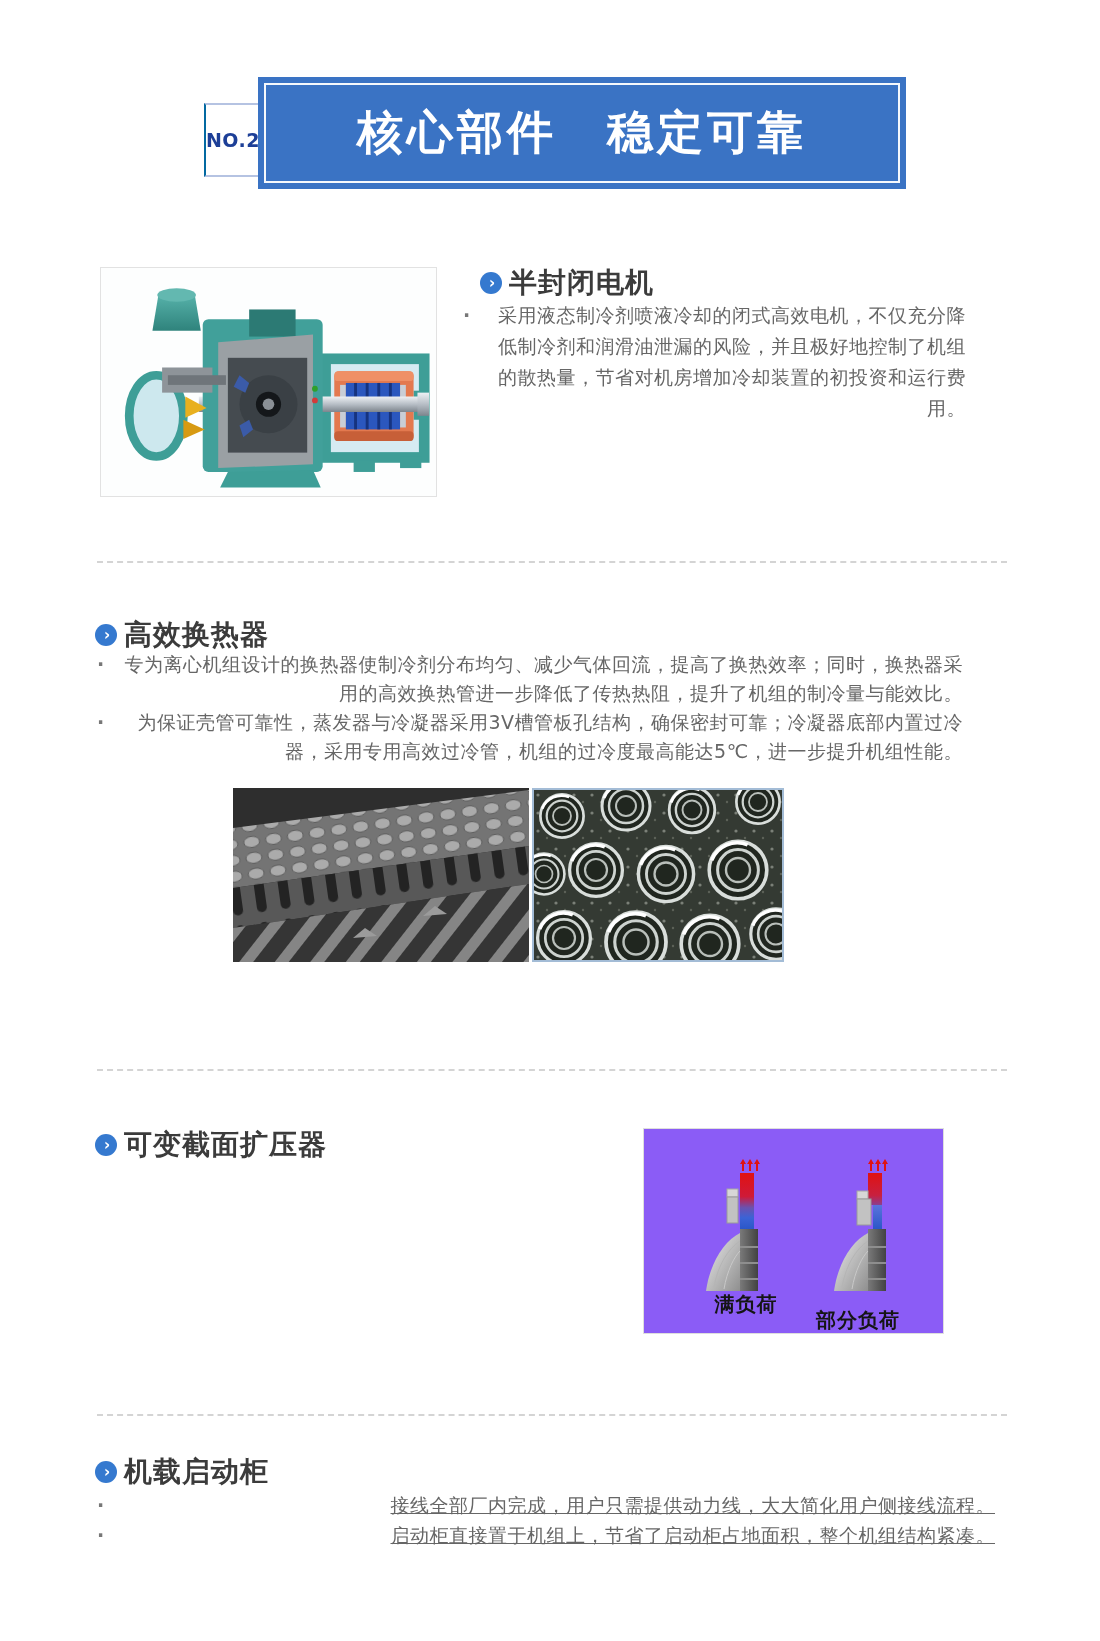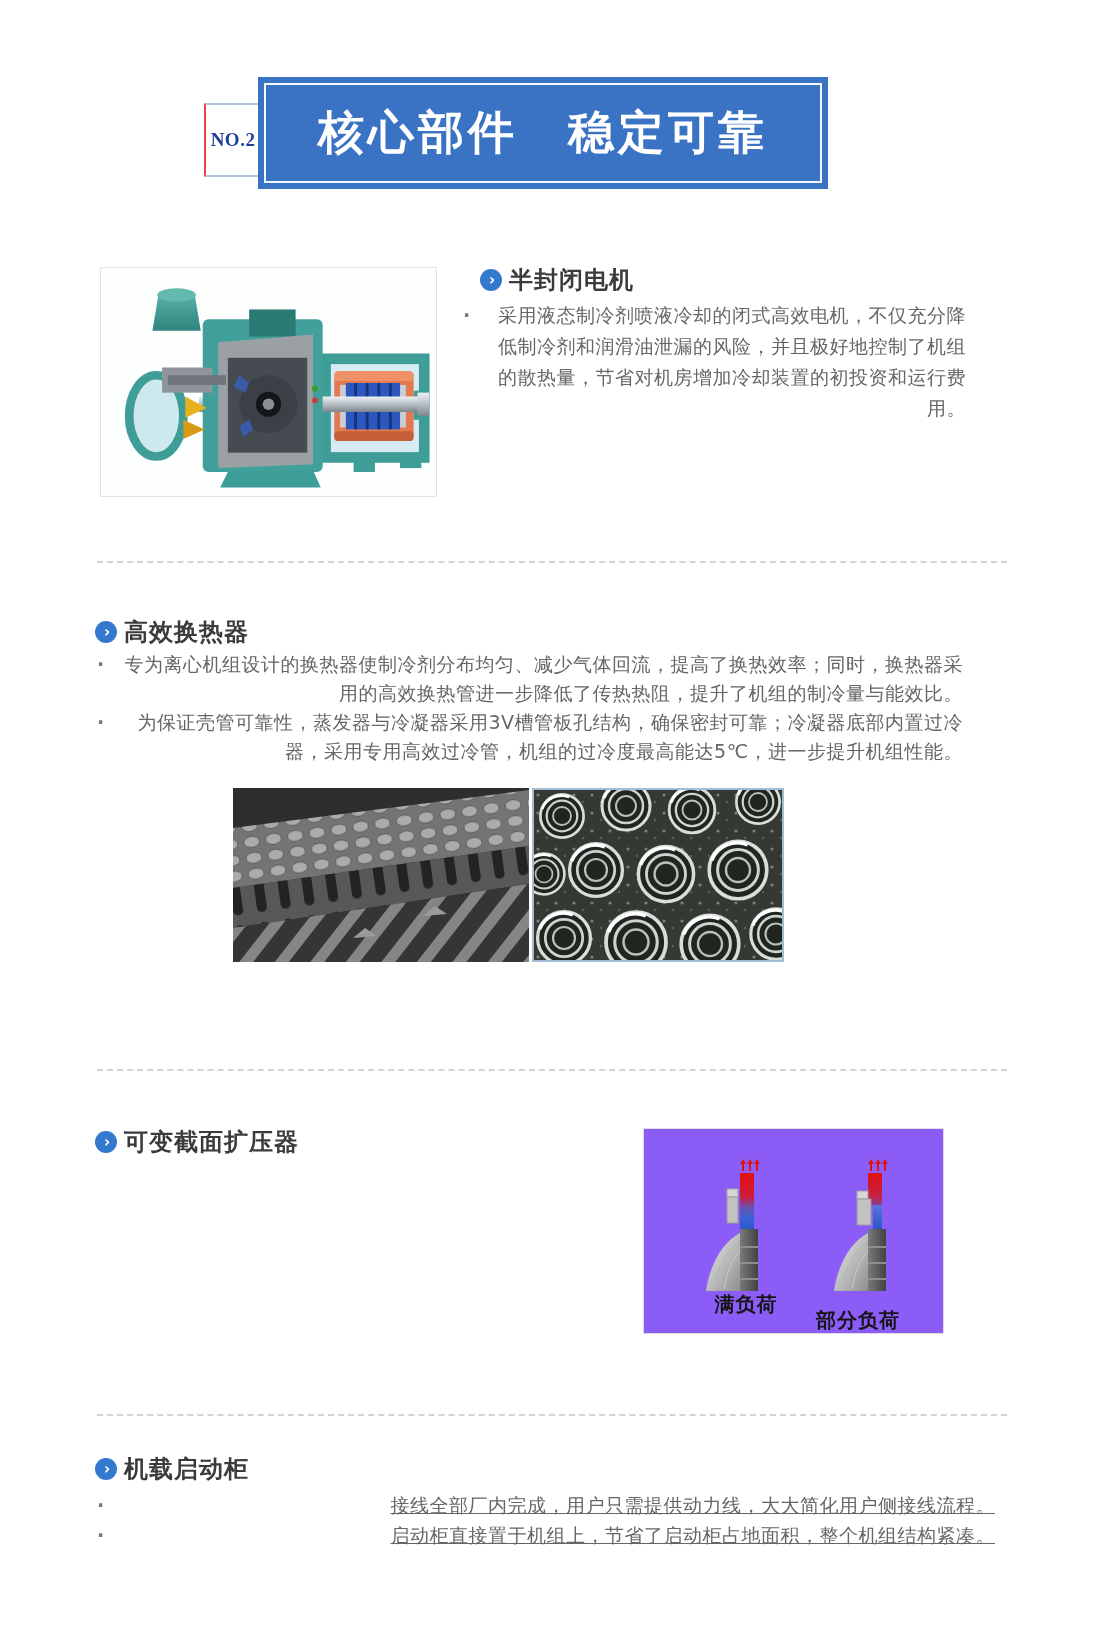--- a/index.html
+++ b/index.html
@@ -1,35 +1,35 @@
 <!DOCTYPE html>
 <html><head>
 <meta charset="utf-8">
 <style>
   html,body{margin:0;padding:0;background:#ffffff;}
   body{font-family:"DejaVu Sans","Liberation Sans",sans-serif;}
   .page{position:relative;width:1100px;height:1641px;background:#ffffff;overflow:hidden;}
 
   
   .no-box{position:absolute;left:204px;top:103px;width:54px;height:70px;
-    border-top:2px solid #b5c3e2;border-left:2px solid #ef4444;border-bottom:2px solid #b5c3e2;
-    display:flex;align-items:center;justify-content:center;font-family:Liberation Serif, serif;}
+    border-top:2px solid #b5c3e2;border-left:2px solid #0369a1;border-bottom:2px solid #b5c3e2;
+    display:flex;align-items:center;justify-content:center;}
   .no-box span{color:#1d3f97;font-weight:bold;font-size:19px;letter-spacing:.5px;}
-  .banner{position:absolute;left:258px;top:77px;width:570px;height:112px;background:#3a73c4;
+  .banner{position:absolute;left:258px;top:77px;width:648px;height:112px;background:#3a73c4;
     display:flex;align-items:center;justify-content:center;}
   .banner::after{content:"";position:absolute;left:6px;top:6px;right:6px;bottom:6px;
     border:2px solid rgba(255,255,255,.95);pointer-events:none;}
   .banner span{color:#ffffff;font-size:46px;font-weight:bold;letter-spacing:4px;}
 
   
   .sec-head{position:absolute;display:flex;align-items:center;gap:7px;}
   .marker{width:22px;height:22px;border-radius:50%;background:#3579cf;color:#ffffff;
     display:flex;align-items:center;justify-content:center;font-size:15px;font-weight:bold;
     line-height:1;padding-left:2px;box-sizing:border-box;flex:0 0 auto;}
-  .sec-title{font-size:24px;font-weight:bold;color:#3b3b3b;letter-spacing:1px;}
+  .sec-title{font-size:28px;font-weight:bold;color:#3b3b3b;letter-spacing:1px;}
   ul.blist{position:absolute;list-style:none;margin:0;padding:0;color:#666666;font-size:19px;
     letter-spacing:.5px;}
   ul.blist li{position:relative;padding-left:18px;text-align:right;}
   ul.blist li::before{content:"·";position:absolute;left:2px;top:0;color:#777;font-weight:bold;}
   .sep{position:absolute;left:97px;width:910px;height:0;border-top:2px dashed #d4d4d4;}
 
   
   .s1-img{position:absolute;left:100px;top:267px;width:337px;height:230px;background:#fdfefe;
     border:1px solid #e2e2e2;box-sizing:border-box;display:flex;align-items:center;justify-content:center;}
   .s1-list{left:461px;top:300px;width:505px;line-height:31px;}

